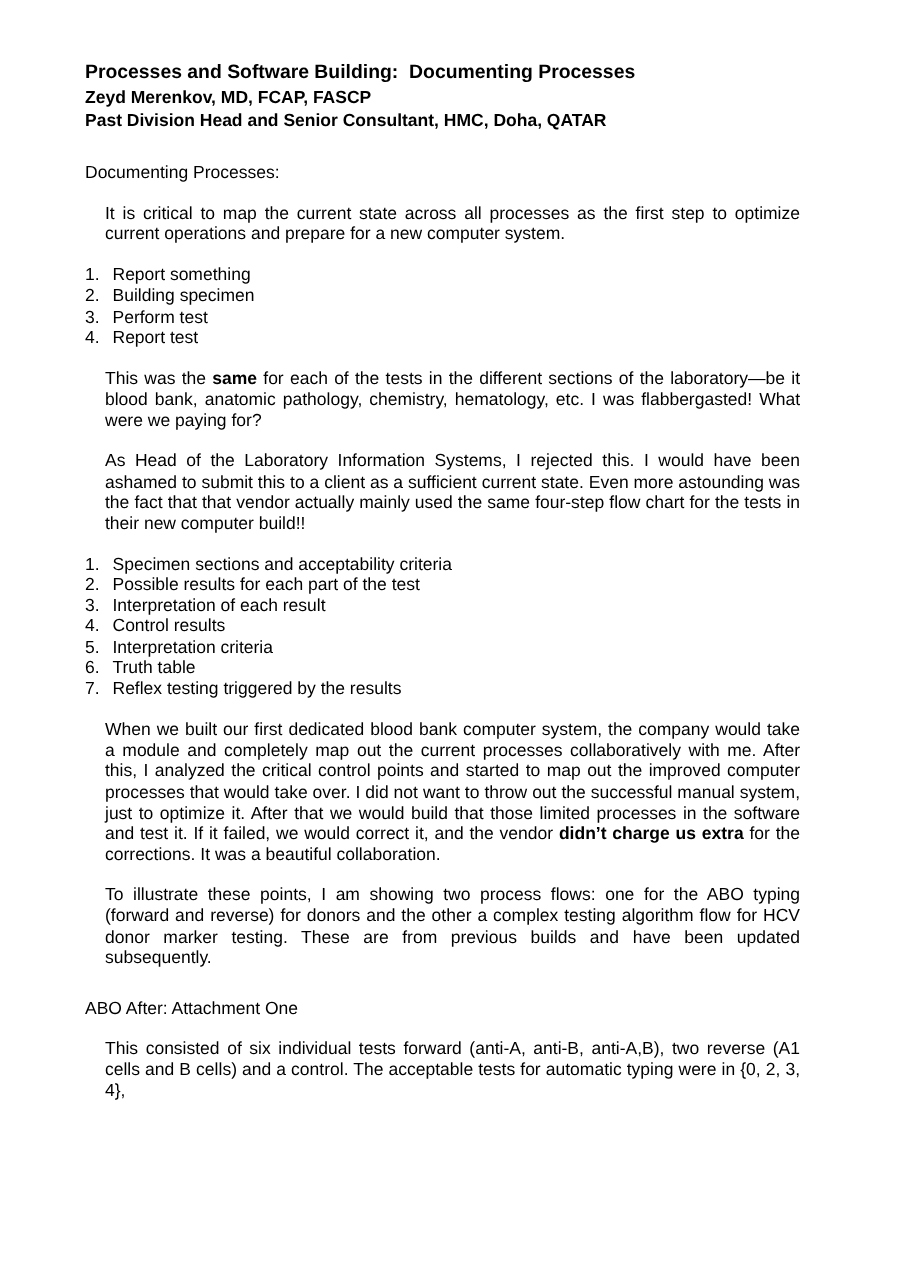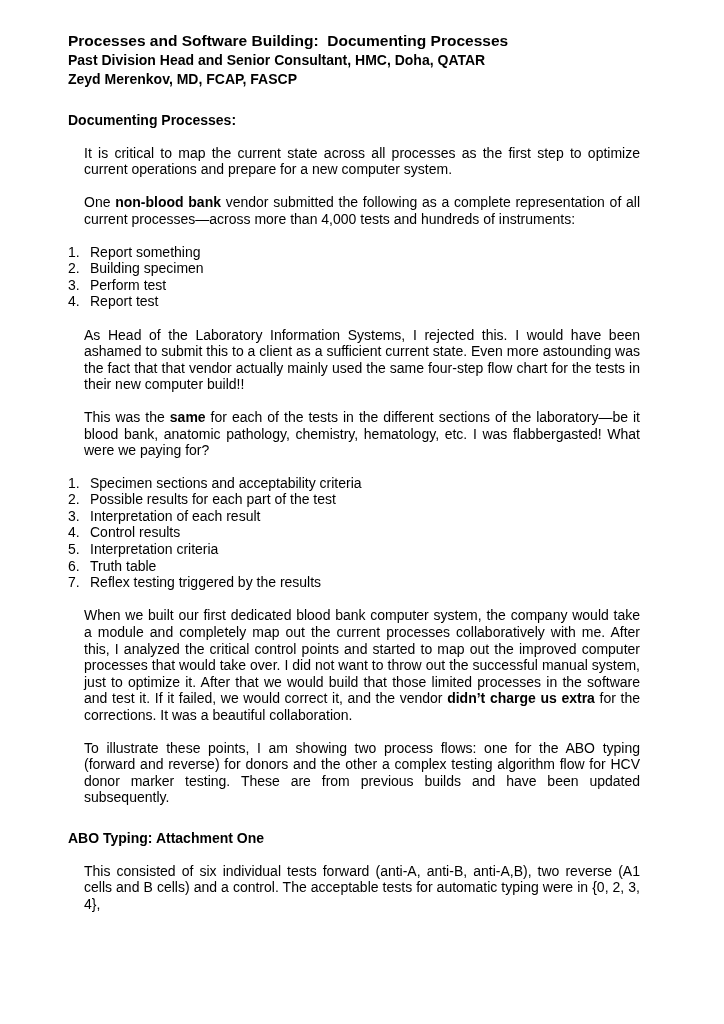--- a/index.html
+++ b/index.html
@@ -7,90 +7,89 @@
     padding: 0;
     background: #ffffff;
   }
   .page {
     position: relative;
     width: 724px;
     height: 1004px;
     box-sizing: border-box;
     background: #ffffff;
     color: #000000;
-    padding: 31px 68px 0 68px;
+    padding: 48px 68px 0 68px;
     font-family: "Liberation Sans", "DejaVu Sans", sans-serif;
     font-size: 14px;
     line-height: 16.6px;
     overflow: hidden;
   }
   .doc-header { margin: 0 0 19px 0; }
   .doc-title {
     font-size: 15.5px;
     font-weight: bold;
     line-height: 20px;
     white-space: pre-wrap;
   }
   .doc-author {
     font-size: 14px;
     font-weight: bold;
     line-height: 18.5px;
   }
   .block { margin: 0 0 16.6px 0; }
   .block:last-child { margin-bottom: 0; }
-  .h { font-weight: bold; margin-top: 24px; }
+  .h { font-weight: normal; margin-top: 24px; }
   .para {
     margin: 16px;
     text-align: justify;
   }
   .b { font-weight: bold; }
   .li { display: flex; }
   .num { flex: 0 0 22px; width: 22px; }
   .lt { flex: 1; }
 </style>
 </head>
 <body>
 
 <div class="page">
 
   <div class="doc-header">
     <div class="doc-title">Processes and Software Building:  Documenting Processes</div>
+    <div class="doc-author">Zeyd Merenkov, MD, FCAP, FASCP</div>
     <div class="doc-author">Past Division Head and Senior Consultant, HMC, Doha, QATAR</div>
-    <div class="doc-author">Zeyd Merenkov, MD, FCAP, FASCP</div>
   </div>
 
   <div class="block">
     <div class="h">Documenting Processes:</div>
     <p class="para">It is critical to map the current state across all processes as the first step to optimize current operations and prepare for a new computer system.</p>
   </div>
 
-  <p class="para block"><span>One </span><span class="b">non-blood bank</span><span> vendor submitted the following as a complete representation of all current processes—across more than 4,000 tests and hundreds of instruments:</span></p>
 
   <div class="block">
     <div class="li">
         <span class="num">1.</span>
         <span class="lt">Report something</span>
       </div>
     <div class="li">
         <span class="num">2.</span>
         <span class="lt">Building specimen</span>
       </div>
     <div class="li">
         <span class="num">3.</span>
         <span class="lt">Perform test</span>
       </div>
     <div class="li">
         <span class="num">4.</span>
         <span class="lt">Report test</span>
       </div>
   </div>
 
+  <p class="para block"><span>This was the </span><span class="b">same</span><span> for each of the tests in the different sections of the laboratory—be it blood bank, anatomic pathology, chemistry, hematology, etc.  I was flabbergasted!  What were we paying for?</span></p>
+
   <p class="para block">As Head of the Laboratory Information Systems, I rejected this.  I would have been ashamed to submit this to a client as a sufficient current state.  Even more astounding was the fact that that vendor actually mainly used the same four-step flow chart for the tests in their new computer build!!</p>
-
-  <p class="para block"><span>This was the </span><span class="b">same</span><span> for each of the tests in the different sections of the laboratory—be it blood bank, anatomic pathology, chemistry, hematology, etc.  I was flabbergasted!  What were we paying for?</span></p>
 
 
   <div class="block">
     <div class="li">
         <span class="num">1.</span>
         <span class="lt">Specimen sections and acceptability criteria</span>
       </div>
     <div class="li">
         <span class="num">2.</span>
         <span class="lt">Possible results for each part of the test</span>
@@ -115,17 +114,17 @@
         <span class="num">7.</span>
         <span class="lt">Reflex testing triggered by the results</span>
       </div>
   </div>
 
   <p class="para block"><span>When we built our first dedicated blood bank computer system, the company would take a module and completely map out the current processes collaboratively with me.  After this, I analyzed the critical control points and started to map out the improved computer processes that would take over.  I did not want to throw out the successful manual system, just to optimize it.  After that we would build that those limited processes in the software and test it.  If it failed, we would correct it, and the vendor </span><span class="b">didn’t charge us extra</span><span> for the corrections.  It was a beautiful collaboration.</span></p>
 
   <p class="para block">To illustrate these points, I am showing two process flows:  one for the ABO typing (forward and reverse) for donors and the other a complex testing algorithm flow for HCV donor marker testing.  These are from previous builds and have been updated subsequently.</p>
 
   <div class="block">
-    <div class="h">ABO Typing: Attachment One</div>
+    <div class="h">ABO After: Attachment One</div>
     <p class="para">This consisted of six individual tests forward (anti-A, anti-B, anti-A,B), two reverse (A1 cells and B cells) and a control.  The acceptable tests for automatic typing were in {0, 2, 3, 4},</p>
   </div>
 
 </div>
 
 </body></html>

